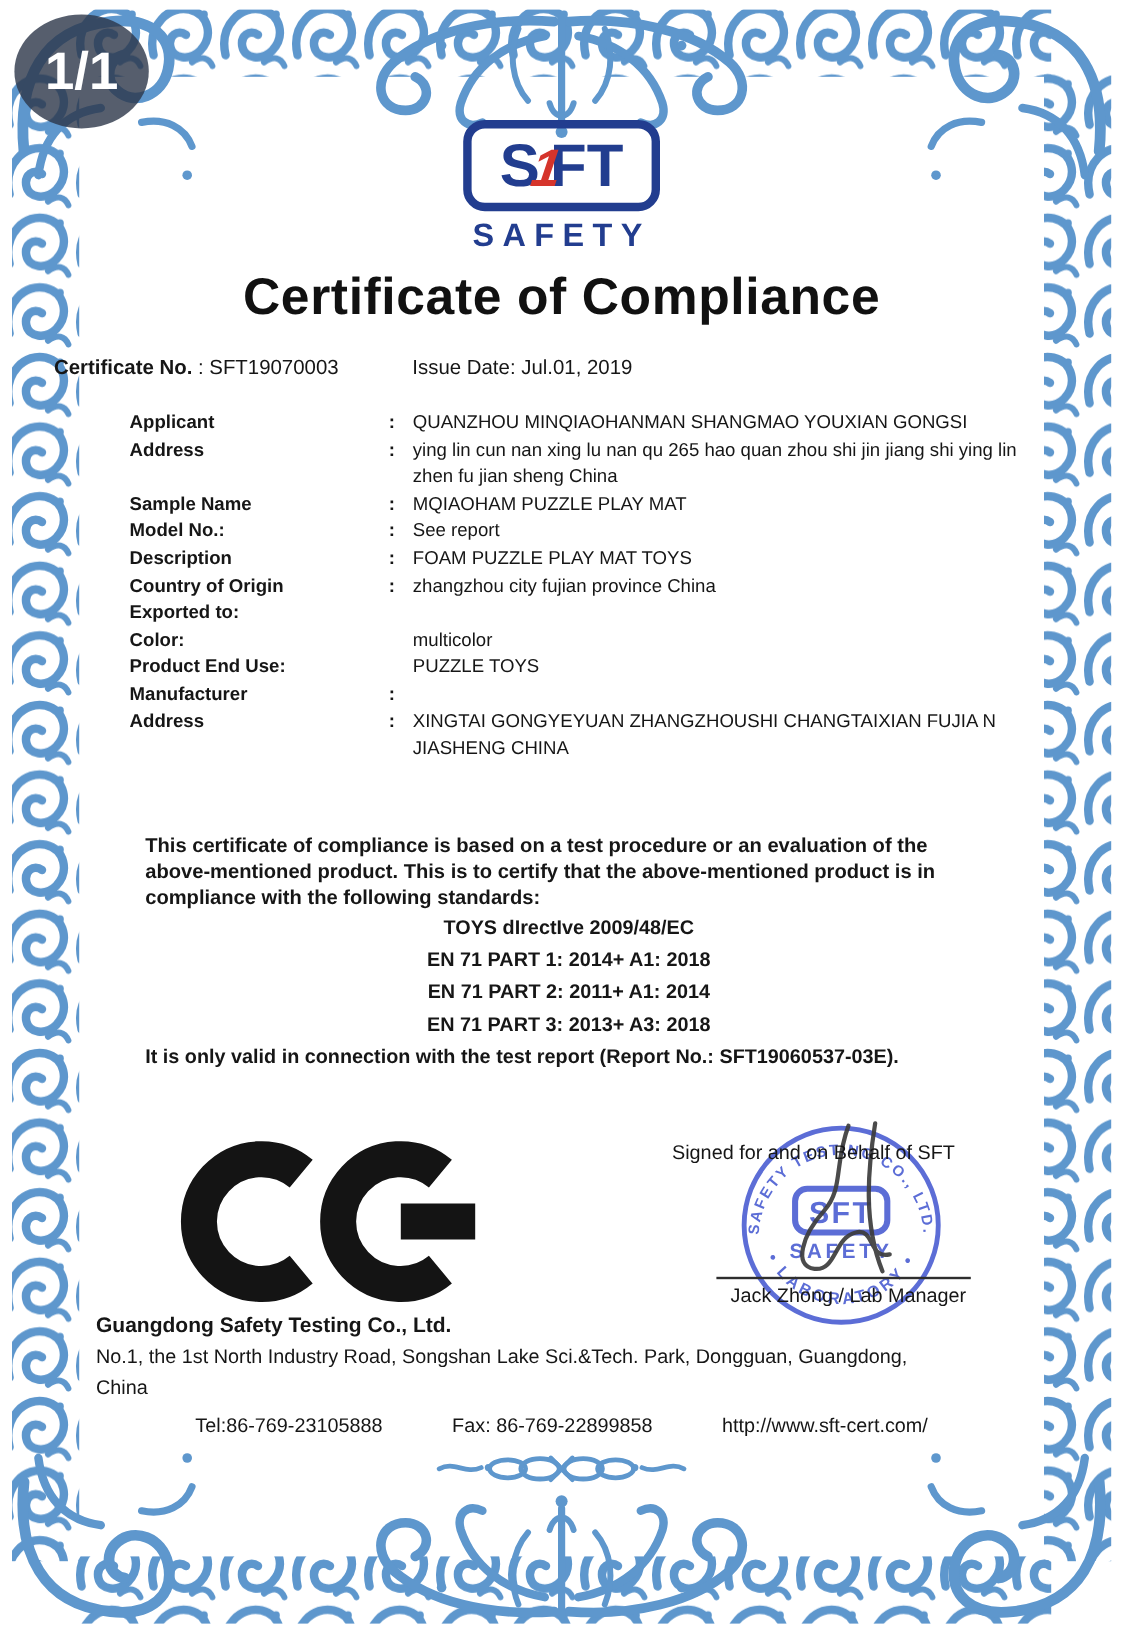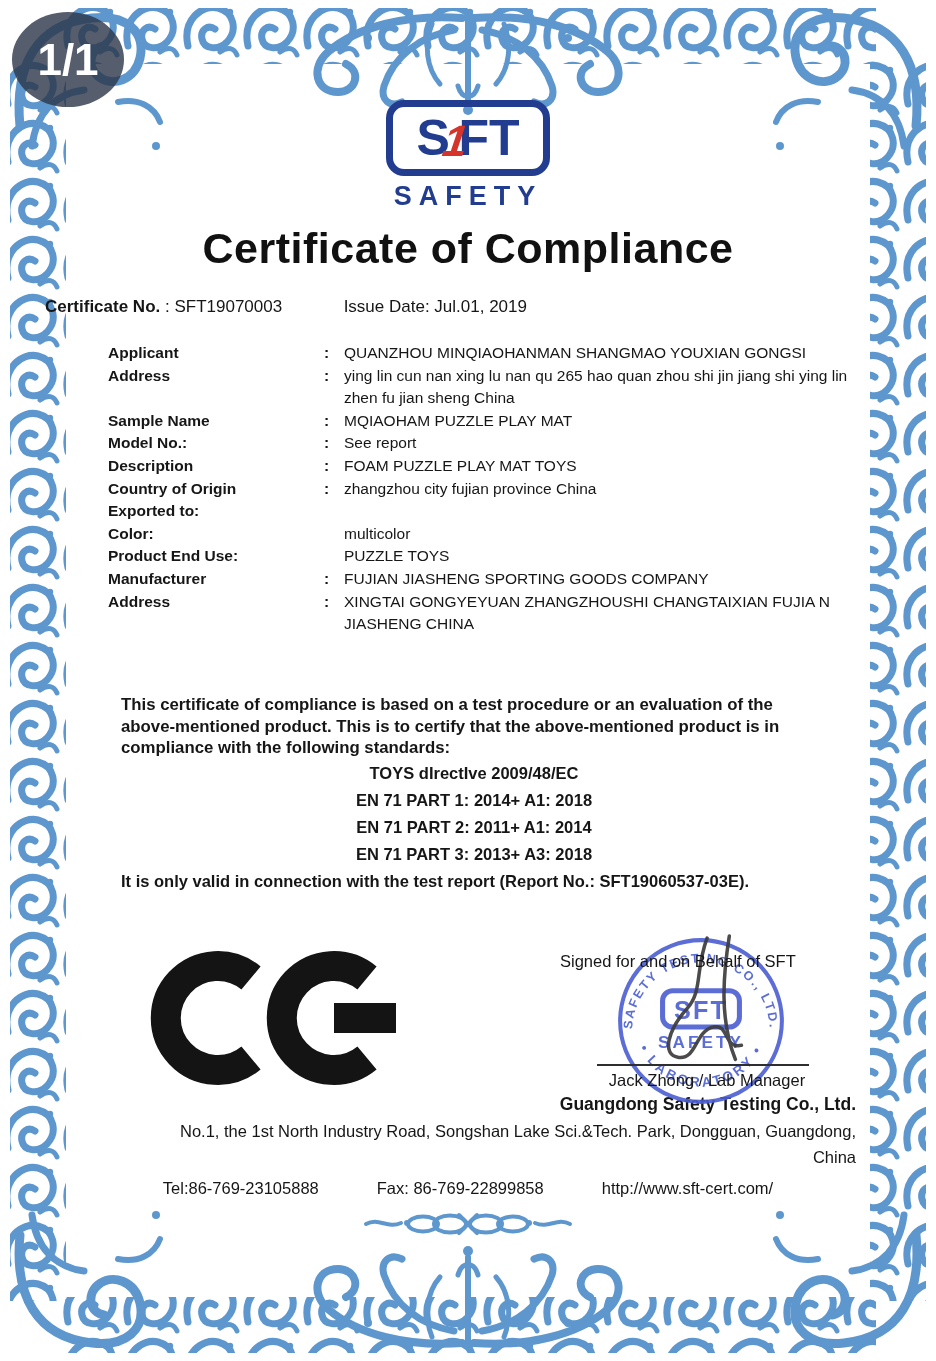--- a/index.html
+++ b/index.html
@@ -48,21 +48,21 @@
   .std.en { margin-top:10px; }
   .validity { margin-top:9px; font-weight:bold; font-size:16.5px; }
   
   .ce { position:absolute; left:148px; top:948px; }
   .sign-block { position:absolute; left:552px; top:940px; width:320px; height:170px; }
   .signed-for { position:absolute; top:12px; left:8px; font-size:16.5px; z-index:3; }
   .stamp { position:absolute; left:58px; top:-10px; width:182px; height:182px; z-index:2; }
   .sig-line { position:absolute; top:124px; left:45px; width:212px; border-top:2px solid #2e2e2e; z-index:4; }
   .signer { position:absolute; top:131px; left:0; width:310px; text-align:center; font-size:16.5px; z-index:4; }
   
-  .footer { position:absolute; top:1094px; left:80px; right:80px; text-align:right; }
+  .footer { position:absolute; top:1094px; left:80px; right:80px; text-align:left; }
   .footer .company { font-weight:bold; font-size:17.5px; margin-bottom:7px; }
   .footer .addr { font-size:16.5px; margin-bottom:7px; }
   .footer .china { font-size:16.5px; margin-bottom:12px; }
   .tel-row { display:flex; justify-content:center; gap:58px; font-size:16.5px; }
   .divider { position:absolute; top:1210px; left:50%; transform:translateX(-50%); }
   
   .stamp-txt { fill:#4b5ed2; font-family:"Liberation Sans", sans-serif; font-weight:bold; }
 </style>
 </head>
 <body>
@@ -169,21 +169,20 @@
         <span class="fvalue">multicolor</span>
       </div>
     <div class="frow">
         <span class="flabel">Product End Use:</span>
         <span class="fcolon"></span>
         <span class="fvalue">PUZZLE TOYS</span>
       </div>
     <div class="frow">
         <span class="flabel">Manufacturer</span>
         <span class="fcolon">:</span>
-        <span class="fvalue">FUJIAN JIASHENG SPORTING GOODS COMPANY</span>
       </div>
     <div class="frow">
         <span class="flabel">Address</span>
         <span class="fcolon">:</span>
         <span class="fvalue">XINGTAI GONGYEYUAN ZHANGZHOUSHI CHANGTAIXIAN FUJIA N JIASHENG CHINA</span>
       </div>
   </div>
 
   <div class="statement">
     <div class="para">This certificate of compliance is based on a test procedure or an evaluation of the above-mentioned product. This is to certify that the above-mentioned product is in compliance with the following standards:</div>

